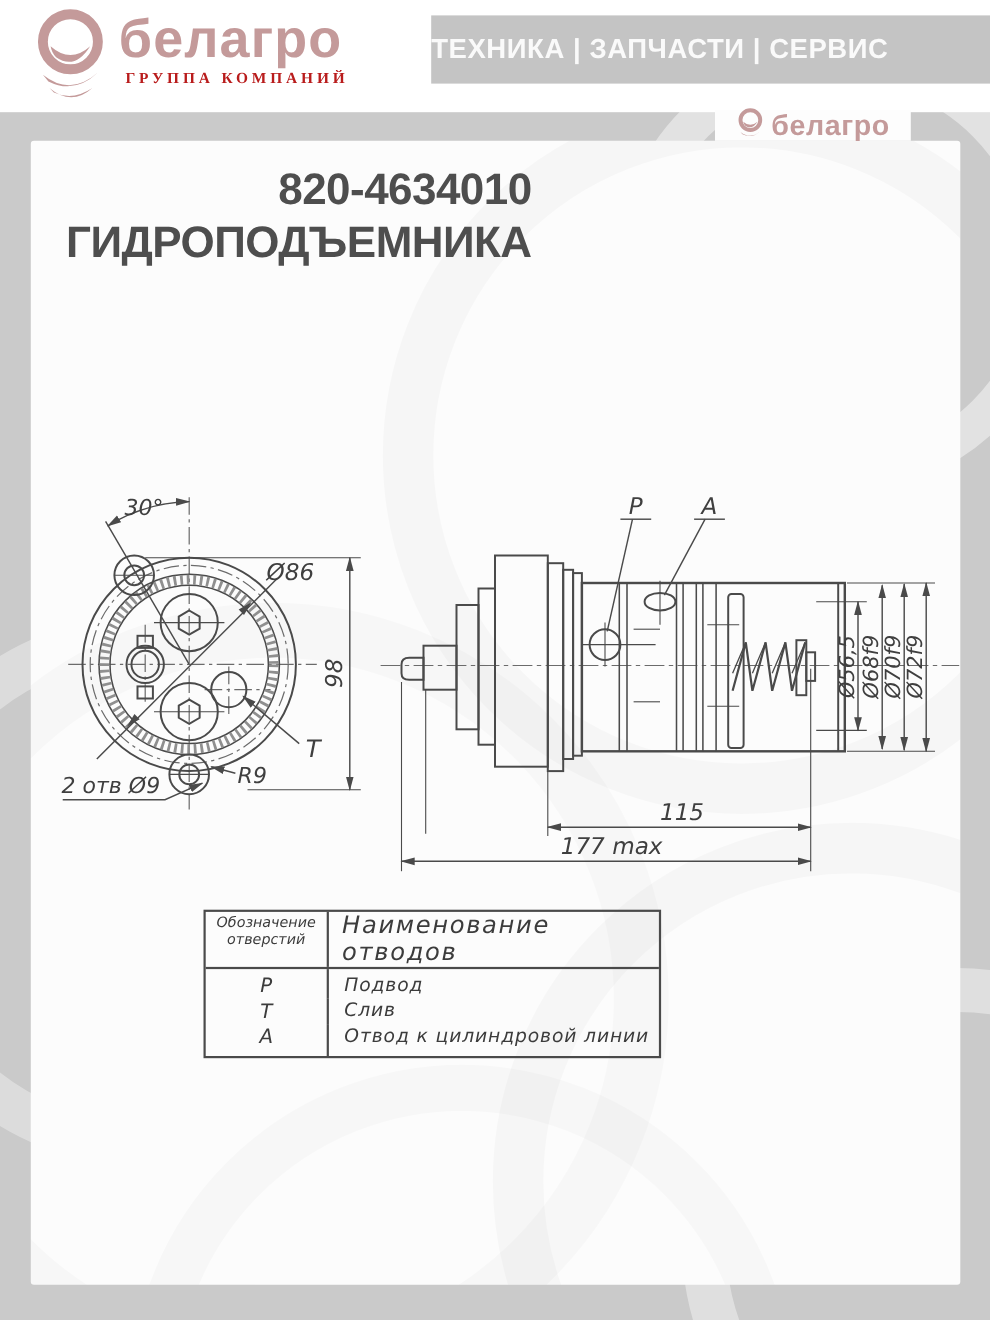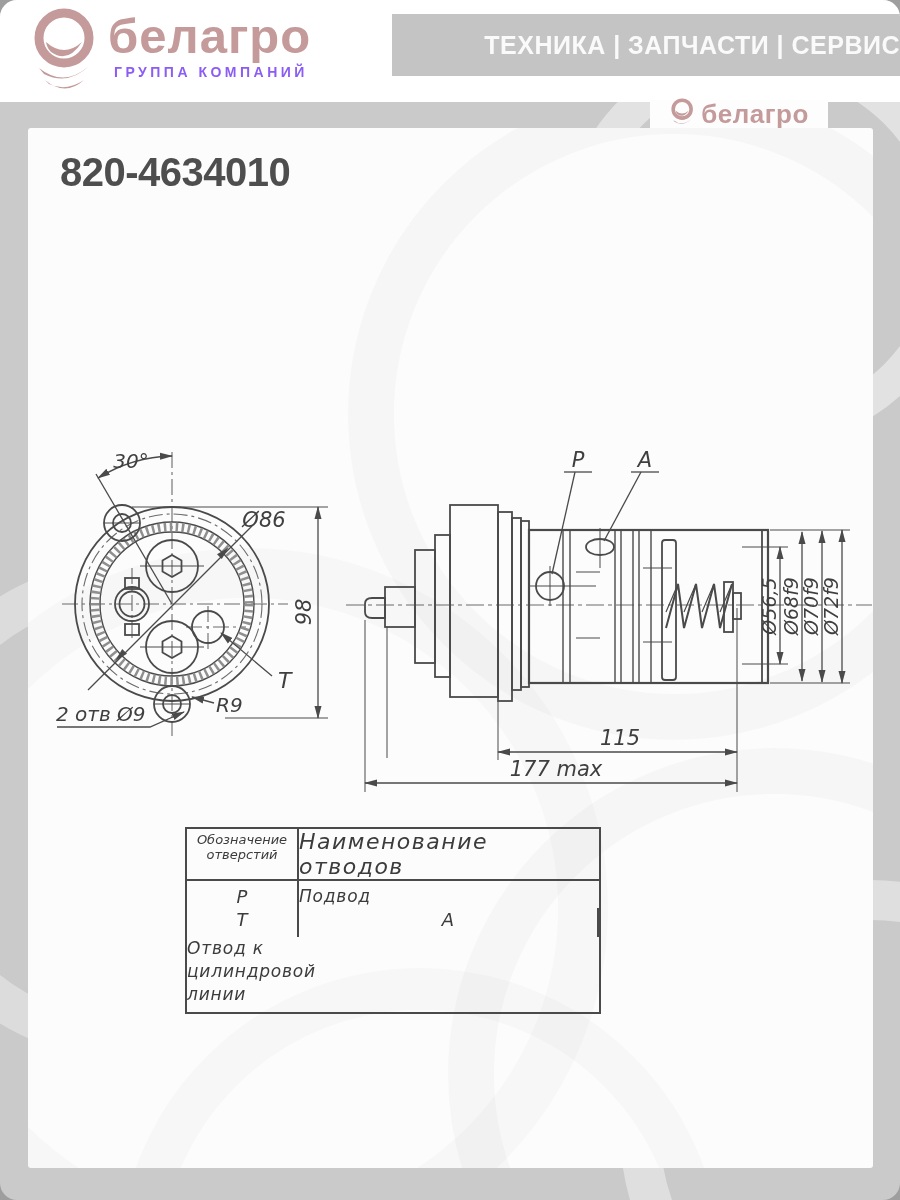--- a/index.html
+++ b/index.html
@@ -1,53 +1,53 @@
 <!DOCTYPE html>
 <html><head>
 <meta charset="utf-8">
 <style>
   html,body{margin:0;padding:0;background:#9e9e9e;}
   .page{position:relative;width:900px;height:1200px;margin:0 auto;background:#cacaca;
-        font-family:"Liberation Sans","DejaVu Sans",sans-serif;overflow:hidden;border-radius:17px;}
+        font-family:"Liberation Sans","DejaVu Sans",sans-serif;overflow:hidden;}
   
   .header{position:absolute;left:0;top:0;width:900px;height:102px;background:#ffffff;z-index:6;}
   .logo-big{position:absolute;left:28px;top:4px;display:flex;align-items:flex-start;}
   .logo-big .mark{width:74px;height:92px;}
   .logo-wordblock{margin-left:6px;padding-top:6px;}
   .logo-word{font-size:49px;font-weight:bold;letter-spacing:1px;line-height:52px;}
   .logo-tag{font-size:14px;letter-spacing:3.5px;margin-top:2px;margin-left:6px;font-weight:bold;}
   .navbar{position:absolute;left:392px;top:14px;width:508px;height:62px;
-          display:flex;align-items:center;justify-content:flex-end;z-index:7;}
+          display:flex;align-items:center;justify-content:flex-start;z-index:7;}
   .navbar span{color:#fafafa;font-weight:bold;font-size:25px;letter-spacing:0.5px;}
   
   .logo-tab{position:absolute;left:650px;top:100px;width:178px;height:28px;background:#fdfdfd;
             display:flex;align-items:center;justify-content:center;z-index:8;overflow:visible;}
   .logo-tab .mark-s{width:27px;height:33px;margin-right:5px;margin-top:-2px;}
   .logo-tab .word-s{font-size:26px;font-weight:bold;letter-spacing:0.5px;}
   
   .card{position:absolute;left:28px;top:128px;width:845px;height:1040px;background:#fcfcfc;
         border-radius:3px;z-index:2;overflow:hidden;}
   .swirl{position:absolute;border-radius:50%;pointer-events:none;}
   
   .title{position:absolute;left:60px;top:148px;z-index:5;color:#4e4e4e;
          font-weight:bold;font-size:40px;line-height:49px;letter-spacing:-0.5px;text-align:right;}
   
   .drawing{position:absolute;left:0;top:0;width:900px;height:1200px;z-index:4;}
   .drawing text{fill:#3f3f3f;font-style:italic;font-family:"DejaVu Sans",sans-serif;}
   
   .spec-table{position:absolute;left:185px;top:827px;width:412px;z-index:5;
               border:2px solid #4a4a4a;color:#3c3c3c;background:transparent;
               font-family:"DejaVu Sans",sans-serif;font-style:italic;}
-  .t-head{display:grid;grid-template-columns:112px 1fr;border-bottom:2px solid #4a4a4a;}
+  .t-head{display:grid;grid-template-columns:112px 1fr;border-bottom:2px solid #4a4a4a;gap:12px;}
   .t-h1{border-right:2px solid #4a4a4a;font-size:13px;line-height:15px;text-align:center;
         padding:3px 4px;}
   .t-h2{font-size:22px;display:flex;align-items:center;justify-content:center;letter-spacing:1.5px;}
   .t-body{display:grid;grid-template-columns:112px 1fr;}
   .t-c1{border-right:2px solid #4a4a4a;text-align:center;font-size:18px;line-height:23px;}
-  .t-c2{font-size:17px;line-height:23px;letter-spacing:0.8px;}
+  .t-c2{font-size:17px;line-height:23px;padding-left:14px;letter-spacing:0.8px;}
   .t-body .last{padding-bottom:6px;}
 </style>
 </head>
 <body>
 
 <div class="page">
 
   <div class="swirl" style="left:560px;top:40px;width:340px;height:340px;border:34px solid rgba(255,255,255,0.45);z-index:1;"></div>
   <div class="swirl" style="left:-120px;top:560px;width:420px;height:420px;border:40px solid rgba(255,255,255,0.35);z-index:1;"></div>
   <div class="swirl" style="left:620px;top:880px;width:420px;height:420px;border:40px solid rgba(255,255,255,0.4);z-index:1;"></div>
@@ -55,21 +55,21 @@
   <div class="header">
     <div class="logo-big">
       <svg class="mark" viewBox="0 0 74 92">
         <circle cx="36" cy="34" r="25" fill="none" stroke="#c49a9a" stroke-width="9"></circle>
         <path d="M18 38 Q36 54 54 38 Q40 60 23 48 Q19 44 18 38 Z" fill="#c49a9a"></path>
         <path d="M11 64 Q36 84 61 62 Q40 82 16 70 Z" fill="#c49a9a"></path>
         <path d="M17 76 Q37 93 56 76 Q38 88 21 80 Z" fill="#c49a9a"></path>
       </svg>
       <div class="logo-wordblock">
         <div class="logo-word" style="color:#c49a9a;">белагро</div>
-        <div class="logo-tag" style="color:#8b5cf6;">ГРУППА КОМПАНИЙ</div>
+        <div class="logo-tag" style="color:#b91c1c;font-family:Liberation Serif, serif;">ГРУППА КОМПАНИЙ</div>
       </div>
     </div>
     <div class="navbar" style="background:#c4c4c4;">
       <span>ТЕХНИКА | ЗАПЧАСТИ | СЕРВИС</span>
     </div>
   </div>
 
   <div class="card">
     <div class="swirl" style="left:320px;top:-40px;width:560px;height:560px;border:46px solid rgba(0,0,0,0.025);"></div>
     <div class="swirl" style="left:-140px;top:420px;width:620px;height:620px;border:50px solid rgba(0,0,0,0.02);"></div>
@@ -81,20 +81,21 @@
     <svg class="mark-s" viewBox="0 0 74 92">
       <circle cx="36" cy="34" r="25" fill="none" stroke="#c49a9a" stroke-width="10"></circle>
       <path d="M18 38 Q36 54 54 38 Q40 60 23 48 Q19 44 18 38 Z" fill="#c49a9a"></path>
       <path d="M11 64 Q36 84 61 62 Q40 82 16 70 Z" fill="#c49a9a"></path>
     </svg>
     <span class="word-s" style="color:#c49a9a;">белагро</span>
   </div>
 
   <div class="title">
     <div>820-4634010</div>
+    <div>ГИДРОПОДЪЕМНИКА</div>
   </div>
 
   <svg class="drawing" viewBox="0 0 900 1200">
     <defs>
       <marker id="arr" markerWidth="13" markerHeight="9" refX="12" refY="4.5" orient="auto-start-reverse" markerUnits="userSpaceOnUse">
         <path d="M13 4.5 L0 1 L0 8 Z" fill="#4a4a4a"></path>
       </marker>
     </defs>
 
     <g stroke="#4a4a4a" fill="none" stroke-width="1.8">
@@ -244,18 +245,19 @@
 
   <div class="spec-table">
     <div class="t-head">
       <div class="t-h1">Обозначение отверстий</div>
       <div class="t-h2">Наименование отводов</div>
     </div>
     <div class="t-body">
       <div class="t-c1" style="padding-top:4px;">P</div>
       <div class="t-c2" style="padding-top:4px;">Подвод</div>
       <div class="t-c1">T</div>
+      <div class="t-c2">Слив</div>
       <div class="t-c1 last">А</div>
       <div class="t-c2 last">Отвод к цилиндровой линии</div>
     </div>
   </div>
 
 </div>
 
 </body></html>

